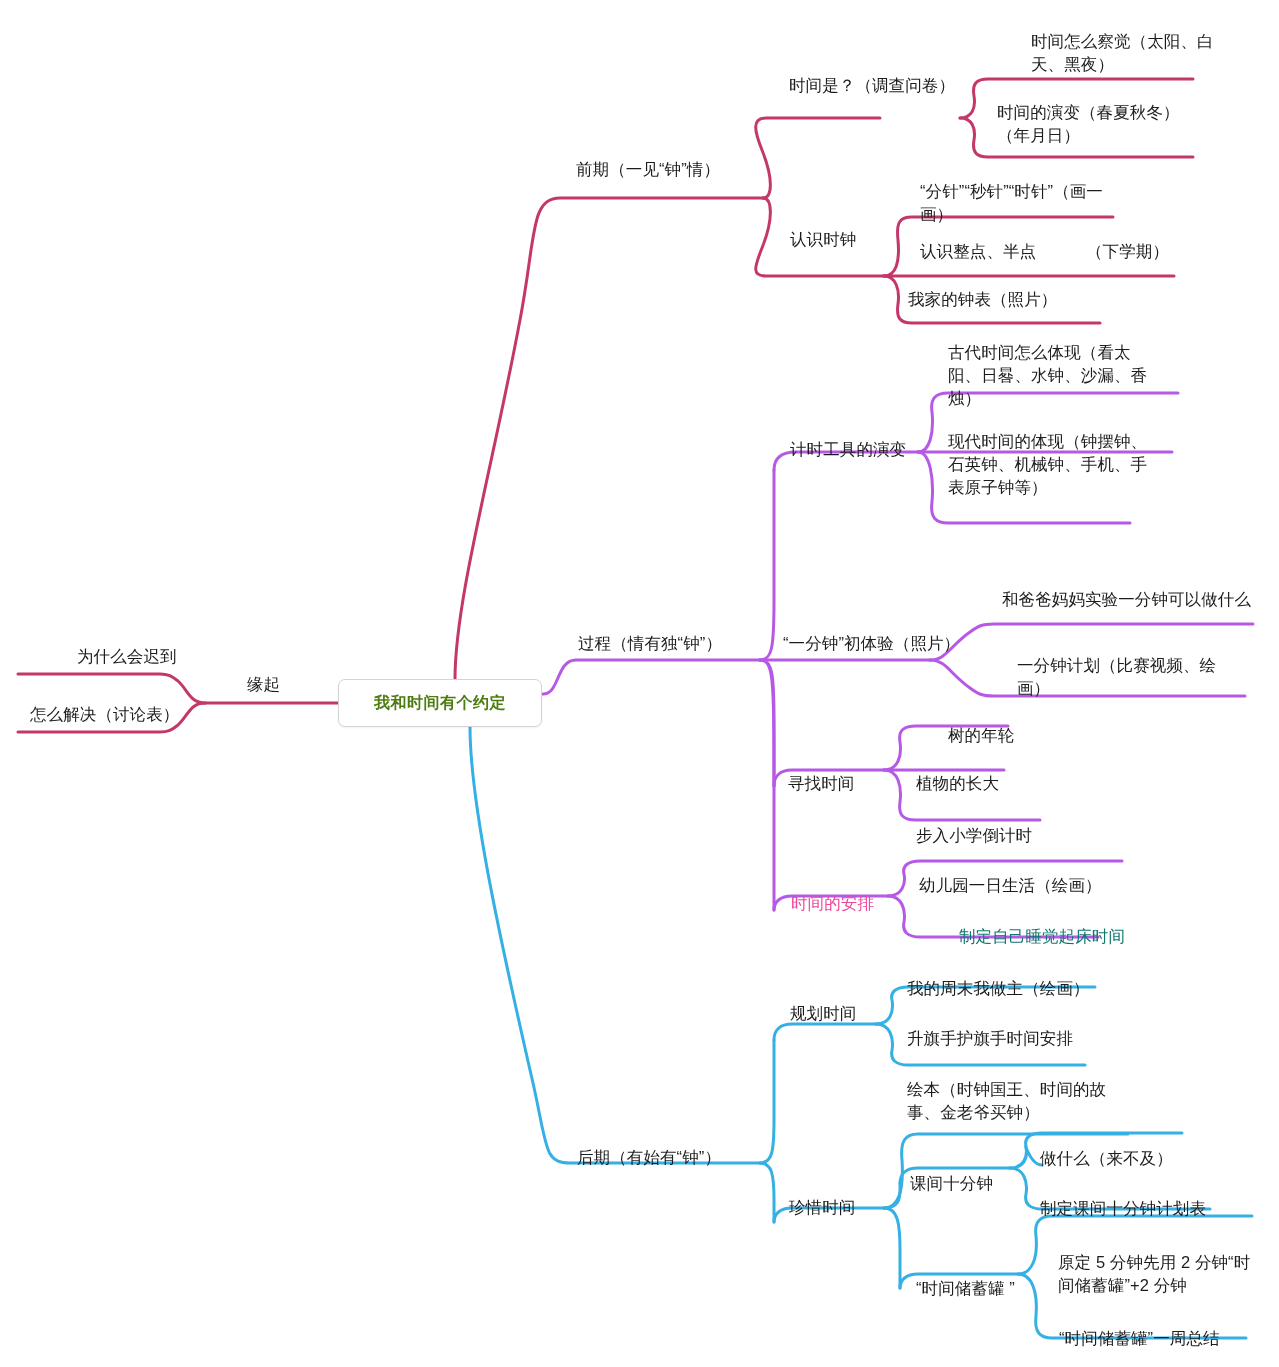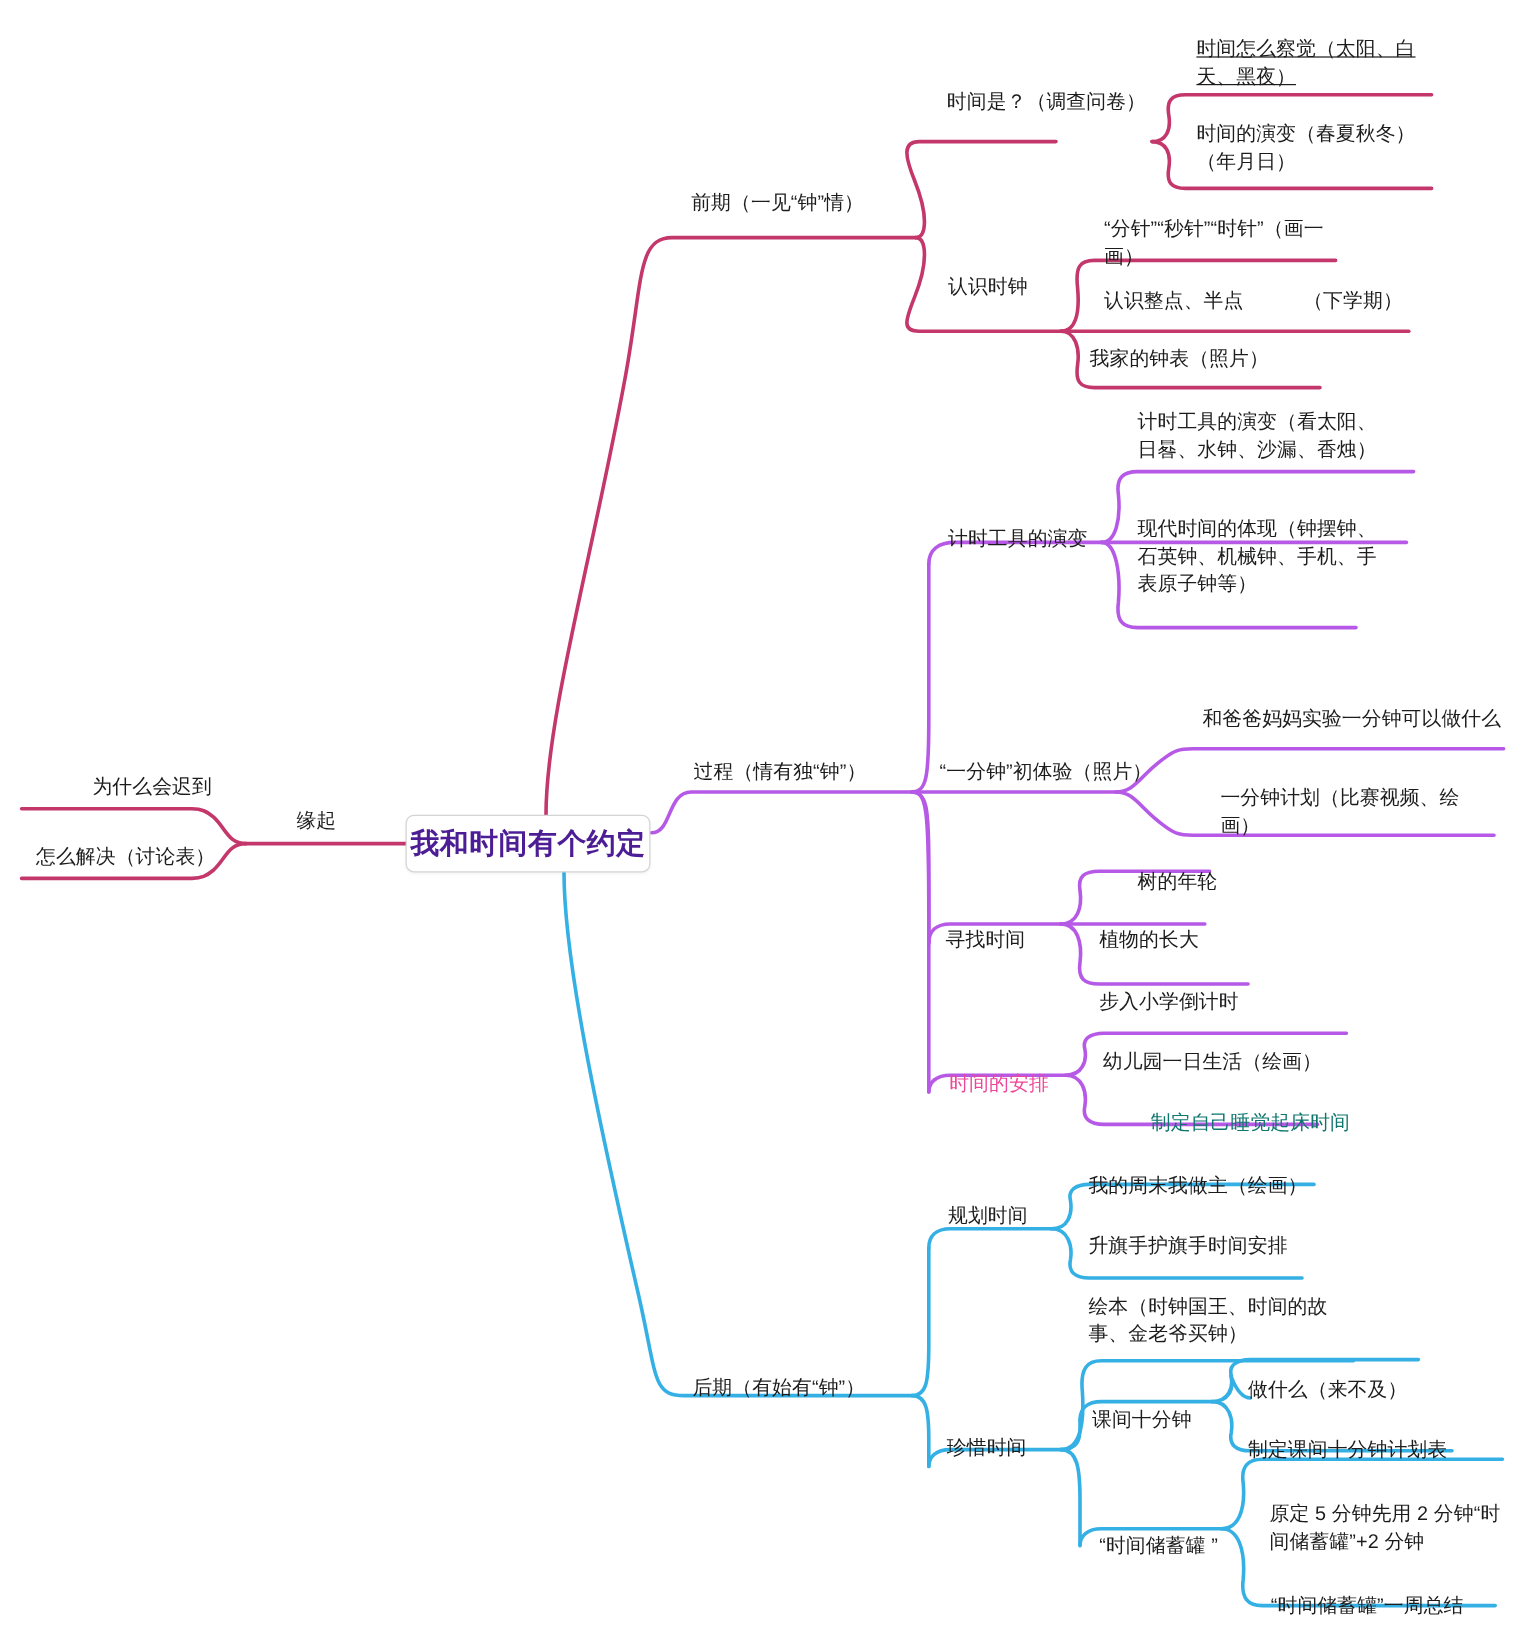--- a/index.html
+++ b/index.html
@@ -41,23 +41,23 @@
     background:#ffffff;
     border:1px solid #d4d4d4;
     border-radius:7px;
     display:flex;
     align-items:center;
     justify-content:center;
     box-shadow:0 1px 2px rgba(0,0,0,.05);
     z-index:5;
   }
   #center-node .t{
-    font-size:24px;
+    font-size:16px;
     font-weight:bold;
-    color:#4c1d95;
+    color:#4d7c0f;
     letter-spacing:.5px;
     white-space:nowrap;
   }
 </style>
 </head>
 <body>
 
 <div id="stage">
 
   <svg id="wires" viewBox="0 0 1279 1367" xmlns="http://www.w3.org/2000/svg">
@@ -145,32 +145,32 @@
     <span class="t">我和时间有个约定</span>
   </div>
 
   <div class="lbl nowrap" style="left: 247px; top: 673px; color: rgb(28, 28, 28);">缘起</div>
   <div class="lbl nowrap" style="left: 77px; top: 645px; color: rgb(28, 28, 28);">为什么会迟到</div>
   <div class="lbl nowrap" style="left: 30px; top: 703px; color: rgb(28, 28, 28);">怎么解决（讨论表）</div>
 
   <div class="lbl nowrap" style="left: 576px; top: 158px; color: rgb(28, 28, 28);">前期（一见“钟”情）</div>
 
   <div class="lbl nowrap" style="left: 789px; top: 74px; color: rgb(28, 28, 28);">时间是？（调查问卷）</div>
-  <div class="lbl" style="left: 997px; top: 30px; width: 200px; color: rgb(28, 28, 28); text-decoration: underline;">时间怎么察觉（太阳、白天、黑夜）</div>
+  <div class="lbl" style="left: 1031px; top: 30px; width: 200px; color: rgb(28, 28, 28);">时间怎么察觉（太阳、白天、黑夜）</div>
   <div class="lbl" style="left: 997px; top: 101px; width: 200px; color: rgb(28, 28, 28);">时间的演变（春夏秋冬）（年月日）</div>
 
   <div class="lbl nowrap" style="left: 790px; top: 228px; color: rgb(28, 28, 28);">认识时钟</div>
   <div class="lbl" style="left: 920px; top: 180px; width: 200px; color: rgb(28, 28, 28);">“分针”“秒针”“时针”（画一画）</div>
   <div class="lbl nowrap" style="left: 920px; top: 240px; color: rgb(28, 28, 28);">认识整点、半点　　　（下学期）</div>
   <div class="lbl nowrap" style="left: 908px; top: 288px; color: rgb(28, 28, 28);">我家的钟表（照片）</div>
 
   <div class="lbl nowrap" style="left: 578px; top: 632px; color: rgb(28, 28, 28);">过程（情有独“钟”）</div>
 
   <div class="lbl nowrap" style="left: 790px; top: 438px; color: rgb(28, 28, 28);">计时工具的演变</div>
-  <div class="lbl" style="left: 948px; top: 341px; width: 208px; color: rgb(28, 28, 28);">计时工具的演变（看太阳、日晷、水钟、沙漏、香烛）</div>
+  <div class="lbl" style="left: 948px; top: 341px; width: 208px; color: rgb(28, 28, 28);">古代时间怎么体现（看太阳、日晷、水钟、沙漏、香烛）</div>
   <div class="lbl" style="left: 948px; top: 430px; width: 208px; color: rgb(28, 28, 28);">现代时间的体现（钟摆钟、石英钟、机械钟、手机、手表原子钟等）</div>
 
   <div class="lbl nowrap" style="left: 783px; top: 632px; color: rgb(28, 28, 28);">“一分钟”初体验（照片）</div>
   <div class="lbl" style="left: 1002px; top: 588px; width: 252px; color: rgb(28, 28, 28);">和爸爸妈妈实验一分钟可以做什么</div>
   <div class="lbl" style="left: 1017px; top: 654px; width: 228px; color: rgb(28, 28, 28);">一分钟计划（比赛视频、绘画）</div>
 
   <div class="lbl nowrap" style="left: 788px; top: 772px; color: rgb(28, 28, 28);">寻找时间</div>
   <div class="lbl nowrap" style="left: 948px; top: 724px; color: rgb(28, 28, 28);">树的年轮</div>
   <div class="lbl nowrap" style="left: 916px; top: 772px; color: rgb(28, 28, 28);">植物的长大</div>
   <div class="lbl nowrap" style="left: 916px; top: 824px; color: rgb(28, 28, 28);">步入小学倒计时</div>

